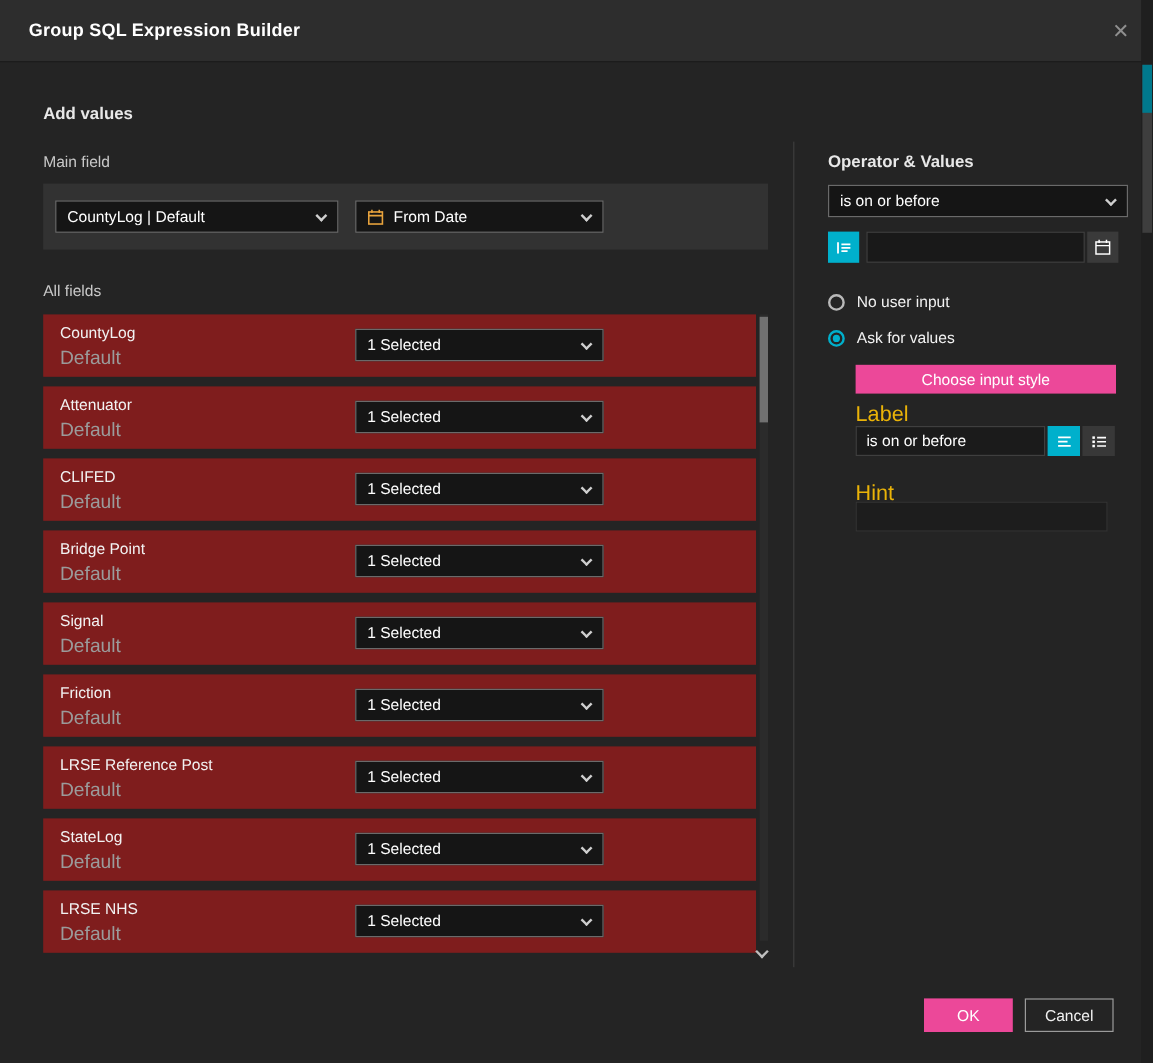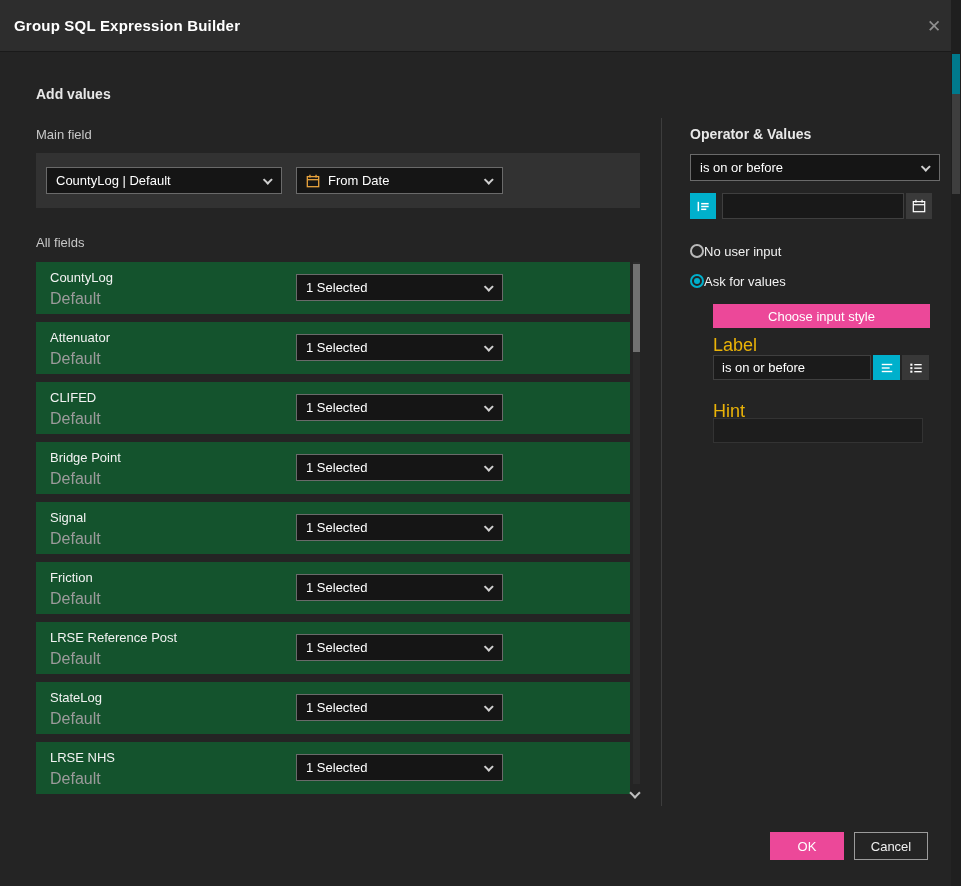--- a/index.html
+++ b/index.html
@@ -1,43 +1,43 @@
 <!DOCTYPE html>
 <html><head>
 <meta charset="utf-8">
 <style>
   *{box-sizing:border-box;margin:0;padding:0}
   html,body{background:#181818}
   .dialog{position:relative;width:961px;height:886px;background:#242424;font-family:"Liberation Sans",sans-serif;overflow:hidden}
 
-  .header{position:absolute;left:0;top:0;right:0;height:52px;background:#2d2d2d;border-bottom:1px solid #1a1a1a;display:flex;align-items:center;padding:0 14px}
+  .header{position:absolute;left:0;top:0;right:0;height:52px;background:#2d2d2d;border-bottom:1px solid #1a1a1a;display:flex;align-items:center;padding:0 24px}
   .header .title{color:#ffffff;font-size:15px;font-weight:700;letter-spacing:.2px}
   .close-btn{position:absolute;top:13px;right:14px;width:26px;height:26px;display:flex;align-items:center;justify-content:center;color:#8f8f8f;font-size:17px;cursor:pointer}
 
   .section-heading{position:absolute;color:#e8e8e8;font-size:14px;font-weight:700}
   .group-label{position:absolute;color:#c8c8c8;font-size:13px;font-weight:400}
   .caption{position:absolute;color:#eab308;font-size:18px}
 
   .panel{position:absolute;background:#323232}
 
   .select{position:absolute;display:flex;align-items:center;gap:8px;background:#151515;border:1px solid #6a6a6a;height:27px;padding:0 9px;color:#fff;font-size:13px;cursor:pointer}
   .select .lbl{flex:1;overflow:hidden;white-space:nowrap}
   .chev{width:7px;height:7px;border-left:2px solid #cfcfcf;border-bottom:2px solid #cfcfcf;transform:rotate(-45deg) translateY(-1px);flex:none}
 
-  .field-row{position:absolute;left:36px;width:594px;height:52px;background:#14532d}
+  .field-row{position:absolute;left:36px;width:594px;height:52px;background:#7f1d1d}
   .field-name{position:absolute;left:14px;top:8px;color:#f2f2f2;font-size:13px}
   .field-sub{position:absolute;left:14px;top:28px;color:#9b9b9b;font-size:16px}
   .row-select{left:260px;top:12px;width:207px}
 
   .divider-v{position:absolute;width:1px;background:#3d3d3d}
 
   .icon-btn{position:absolute;display:flex;align-items:center;justify-content:center;cursor:pointer}
   .text-input{position:absolute;background:#1b1b1b;border:1px solid #3f3f3f;color:#fff;font-size:13px;padding:0 8px;outline:none;font-family:"Liberation Sans",sans-serif}
 
-  .radio{position:absolute;display:flex;align-items:flex-start;gap:0;cursor:pointer}
+  .radio{position:absolute;display:flex;align-items:center;gap:10px;cursor:pointer}
   .radio .circle{width:14px;height:14px;border-radius:50%;border:2px solid #b9b9b9;flex:none;position:relative}
   .radio.checked .circle{border-color:#00b0cc}
   .radio.checked .circle::after{content:"";position:absolute;inset:2px;border-radius:50%;background:#00b0cc}
   .radio .rlabel{color:#f2f2f2;font-size:13px}
 
   .btn{position:absolute;display:flex;align-items:center;justify-content:center;font-size:13px;cursor:pointer}
   .btn.primary{background:#ec4899;color:#fff}
   .btn.secondary{background:transparent;border:1px solid #9b9b9b;color:#f0f0f0}
 
   .scroll-track{position:absolute;background:#2b2b2b}

